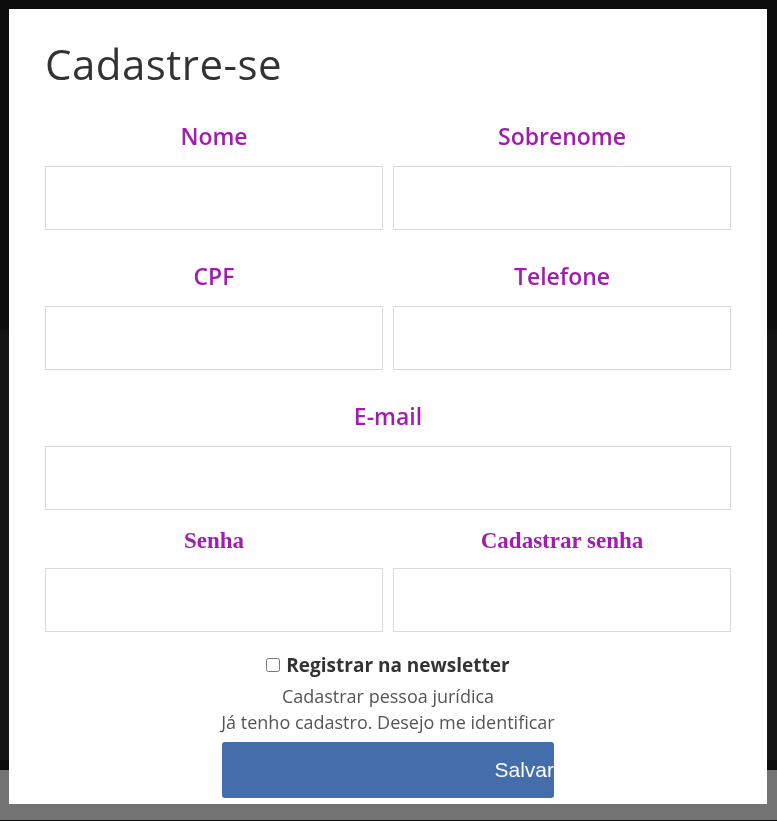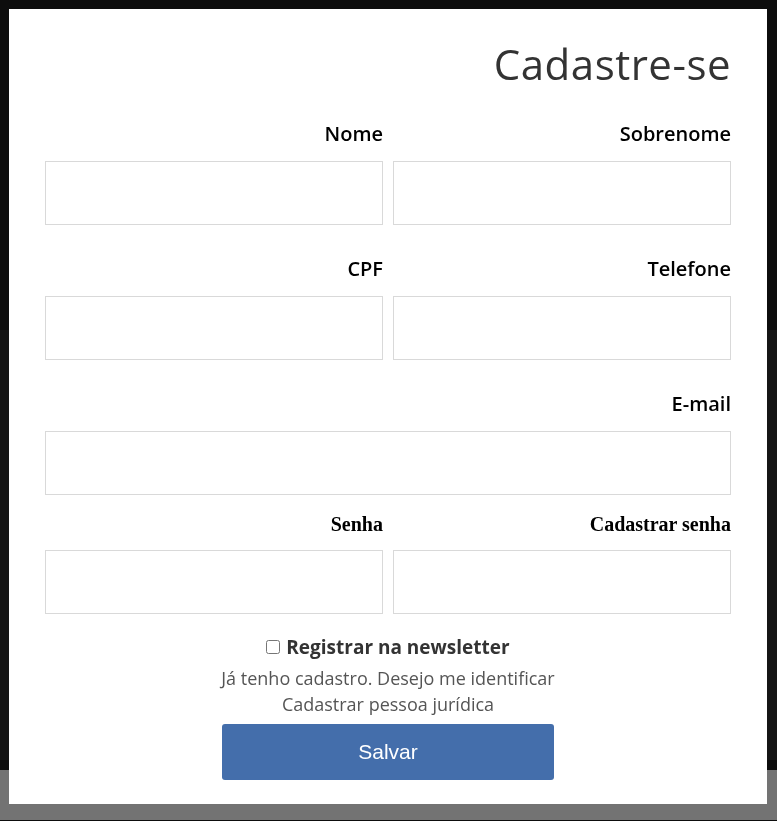--- a/index.html
+++ b/index.html
@@ -31,34 +31,34 @@
       overflow-y: scroll;
       padding: 26px 36px 30px 36px;
     }
     
     .modal-content::-webkit-scrollbar { width: 17px; background: #f1f1f1; }
     .modal-content::-webkit-scrollbar-thumb { background: #c1c1c1; }
     .modal-content::-webkit-scrollbar-button:single-button {
       background: #f1f1f1; height: 17px;
     }
     .page-title {
-      text-align: right;
+      text-align: left;
       font-size: 42px;
       font-weight: 400;
       color: #333;
       margin-bottom: 28px;
       letter-spacing: 0.5px;
     }
     .row { display: flex; gap: 10px; margin-bottom: 30px; }
     .field { flex: 1; display: flex; flex-direction: column; }
     .field-label {
-      text-align: right;
-      font-size: 20px;
+      text-align: center;
+      font-size: 23px;
       font-weight: 600;
-      color: #000000;
+      color: #a21caf;
       margin-bottom: 14px;
     }
     .field-input {
       width: 100%;
       height: 64px;
       border: 1px solid #d9d9d9;
       background: #fff;
       font-size: 18px;
       padding: 0 14px;
       outline: none;
@@ -92,20 +92,21 @@
       margin: 8px auto 0 auto;
       width: 332px;
       height: 56px;
       background: #446eab;
       color: #fff;
       border: none;
       font-size: 21px;
       font-weight: 400;
       cursor: pointer;
       border-radius: 3px;
+      text-align: right;
     }
     .sec-password .field-label { margin-top: 0; font-family: Liberation Serif, serif; }
     .email-section { margin-bottom: 18px; }
     .email-section .field-label { margin-bottom: 14px; }
   </style>
 </head>
 <body>
 
 <div class="backdrop-strip s1"></div>
 <div class="backdrop-strip s2"></div>
@@ -154,19 +155,19 @@
         <div class="field-label">Cadastrar senha</div>
         <input class="field-input" type="password" style="">
       </div>
     </div>
 
     <div class="checkbox-row">
       <input type="checkbox" id="nl" style="">
       <label for="nl">Registrar na newsletter</label>
     </div>
 
+    <div class="link-line">Cadastrar pessoa jurídica</div>
     <div class="link-line">Já tenho cadastro. Desejo me identificar</div>
-    <div class="link-line">Cadastrar pessoa jurídica</div>
 
     <button class="save-button">Salvar</button>
 
   </div>
 </div>
 
 </body></html>

